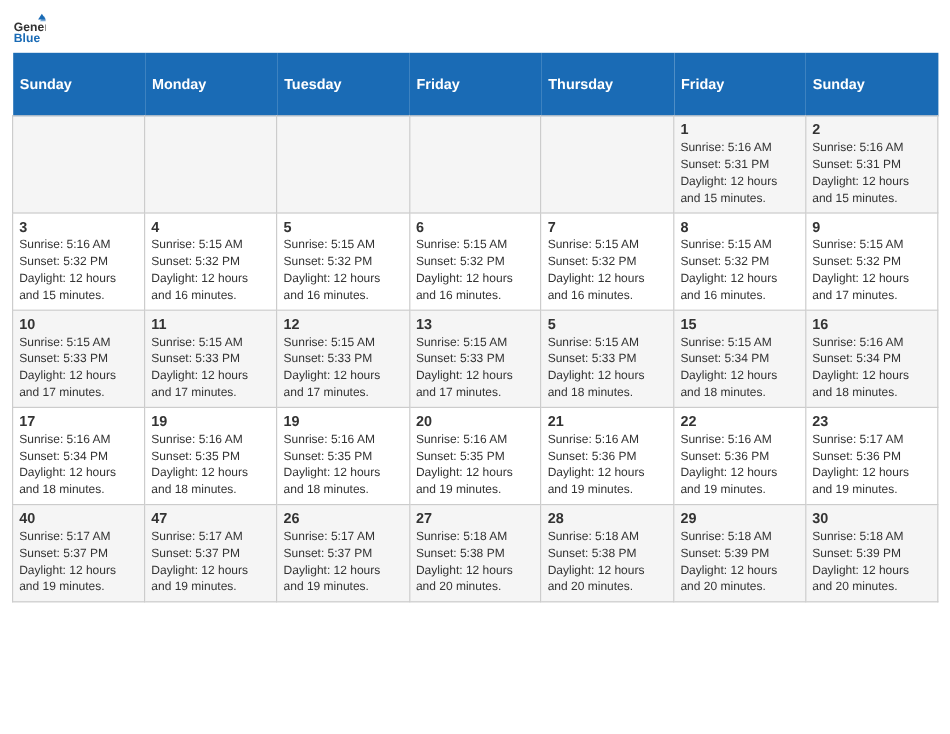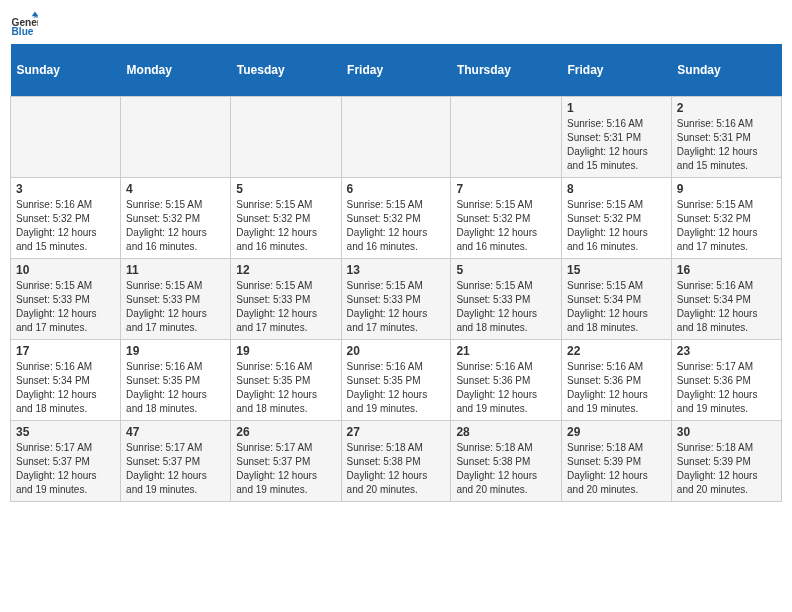--- a/index.html
+++ b/index.html
@@ -265,21 +265,21 @@
         </td>
         <td>
           <span class="day-num">23</span>
           <div class="day-detail" style="white-space: pre-line;">Sunrise: 5:17 AM
 Sunset: 5:36 PM
 Daylight: 12 hours and 19 minutes.</div>
         </td>
       </tr>
       <tr>
         <td>
-          <span class="day-num">35</span>
+          <span class="day-num">40</span>
           <div class="day-detail" style="white-space: pre-line;">Sunrise: 5:17 AM
 Sunset: 5:37 PM
 Daylight: 12 hours and 19 minutes.</div>
         </td>
         <td>
           <span class="day-num">47</span>
           <div class="day-detail" style="white-space: pre-line;">Sunrise: 5:17 AM
 Sunset: 5:37 PM
 Daylight: 12 hours and 19 minutes.</div>
         </td>

